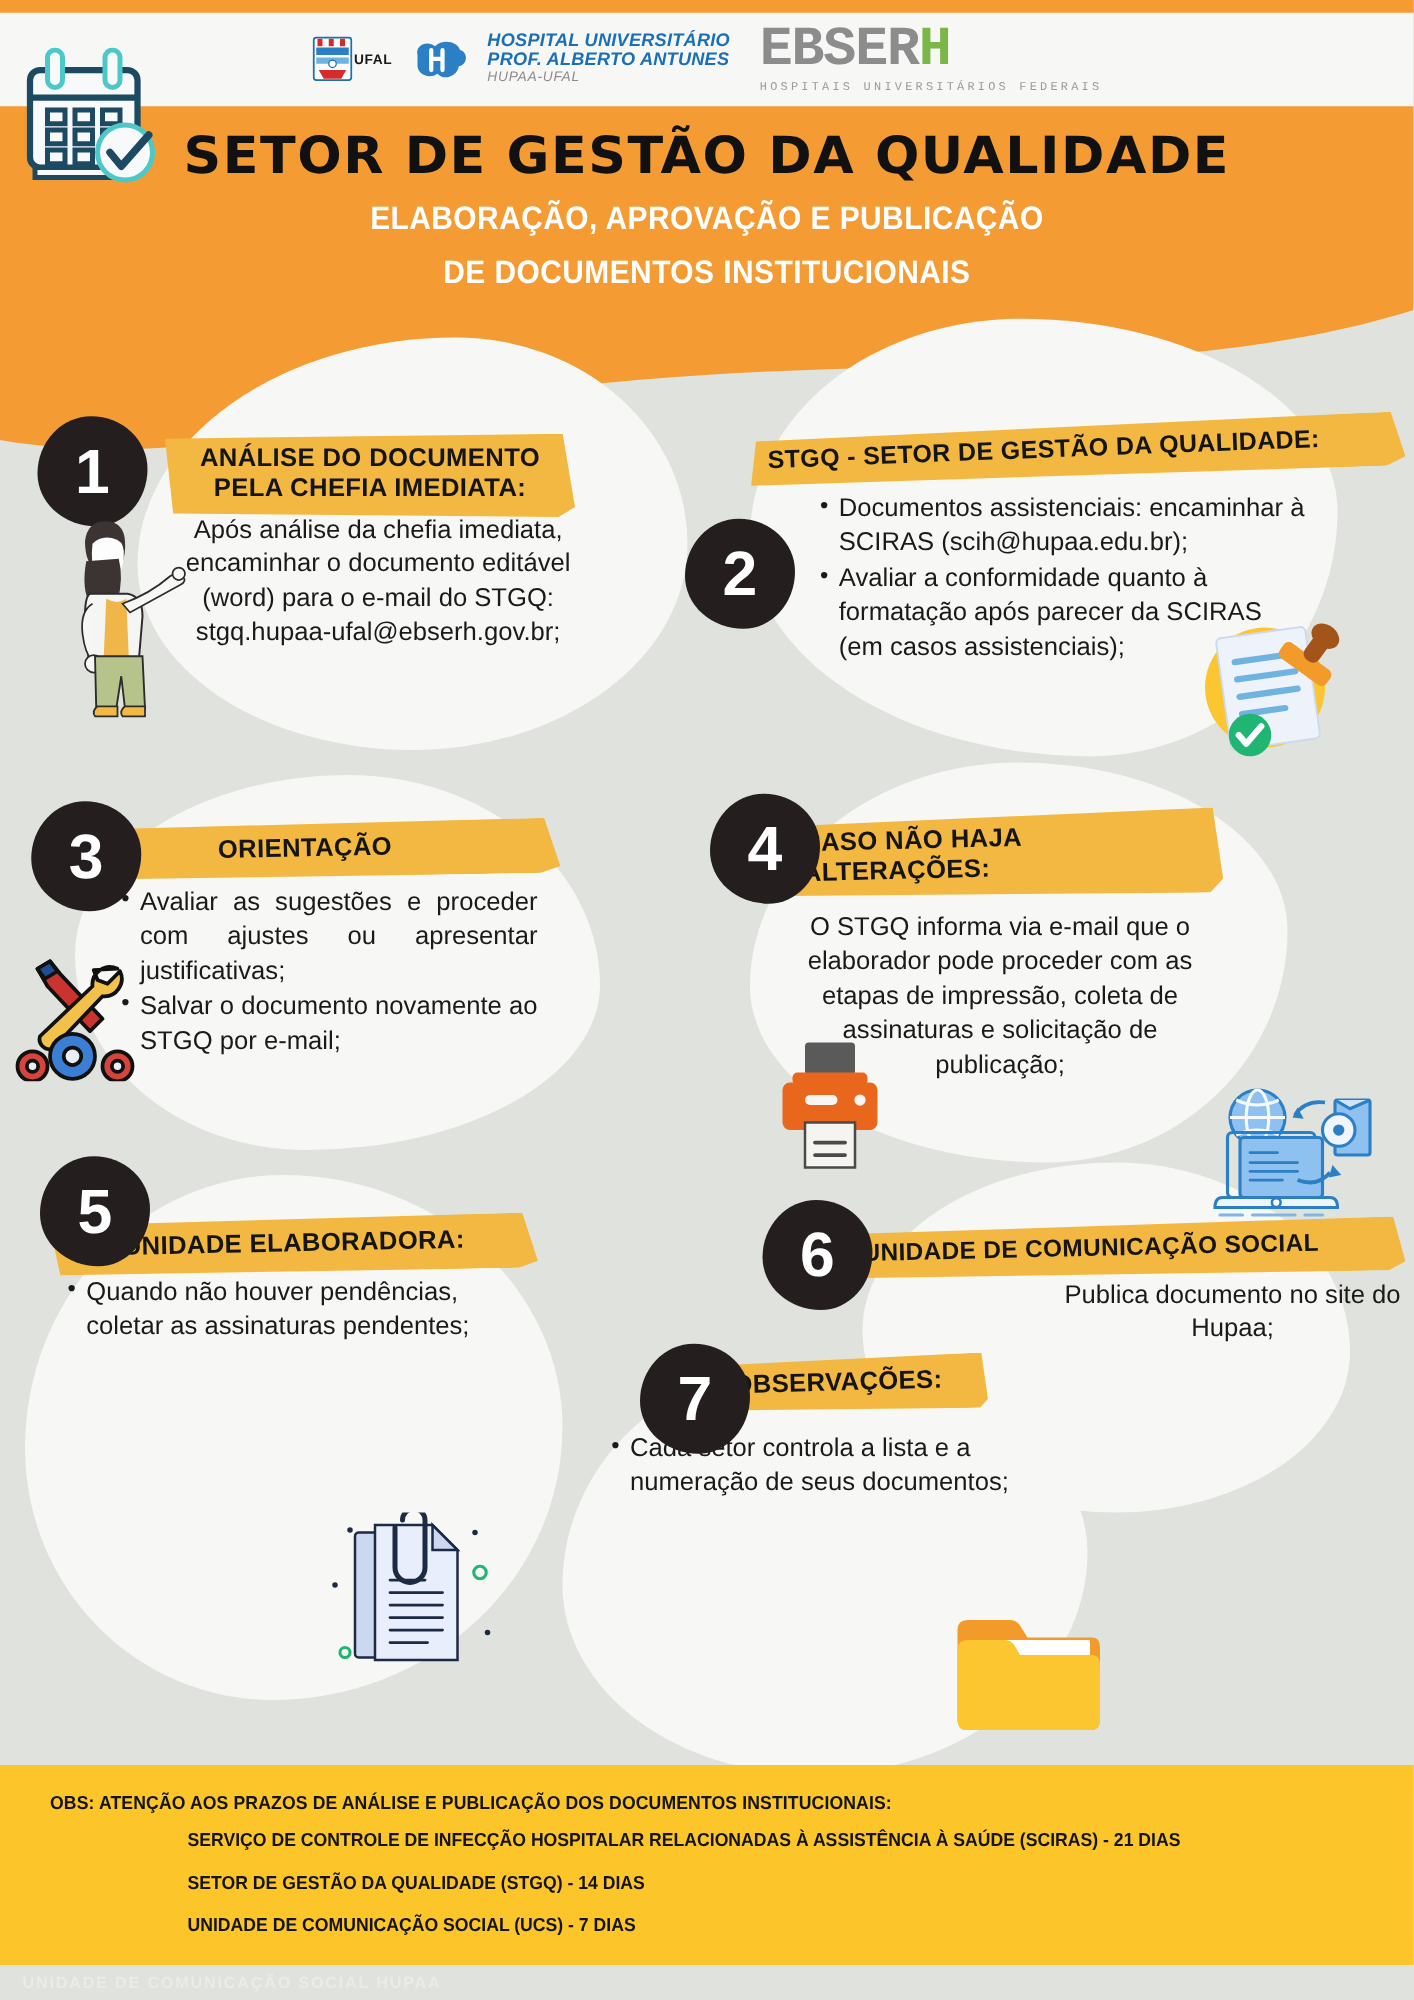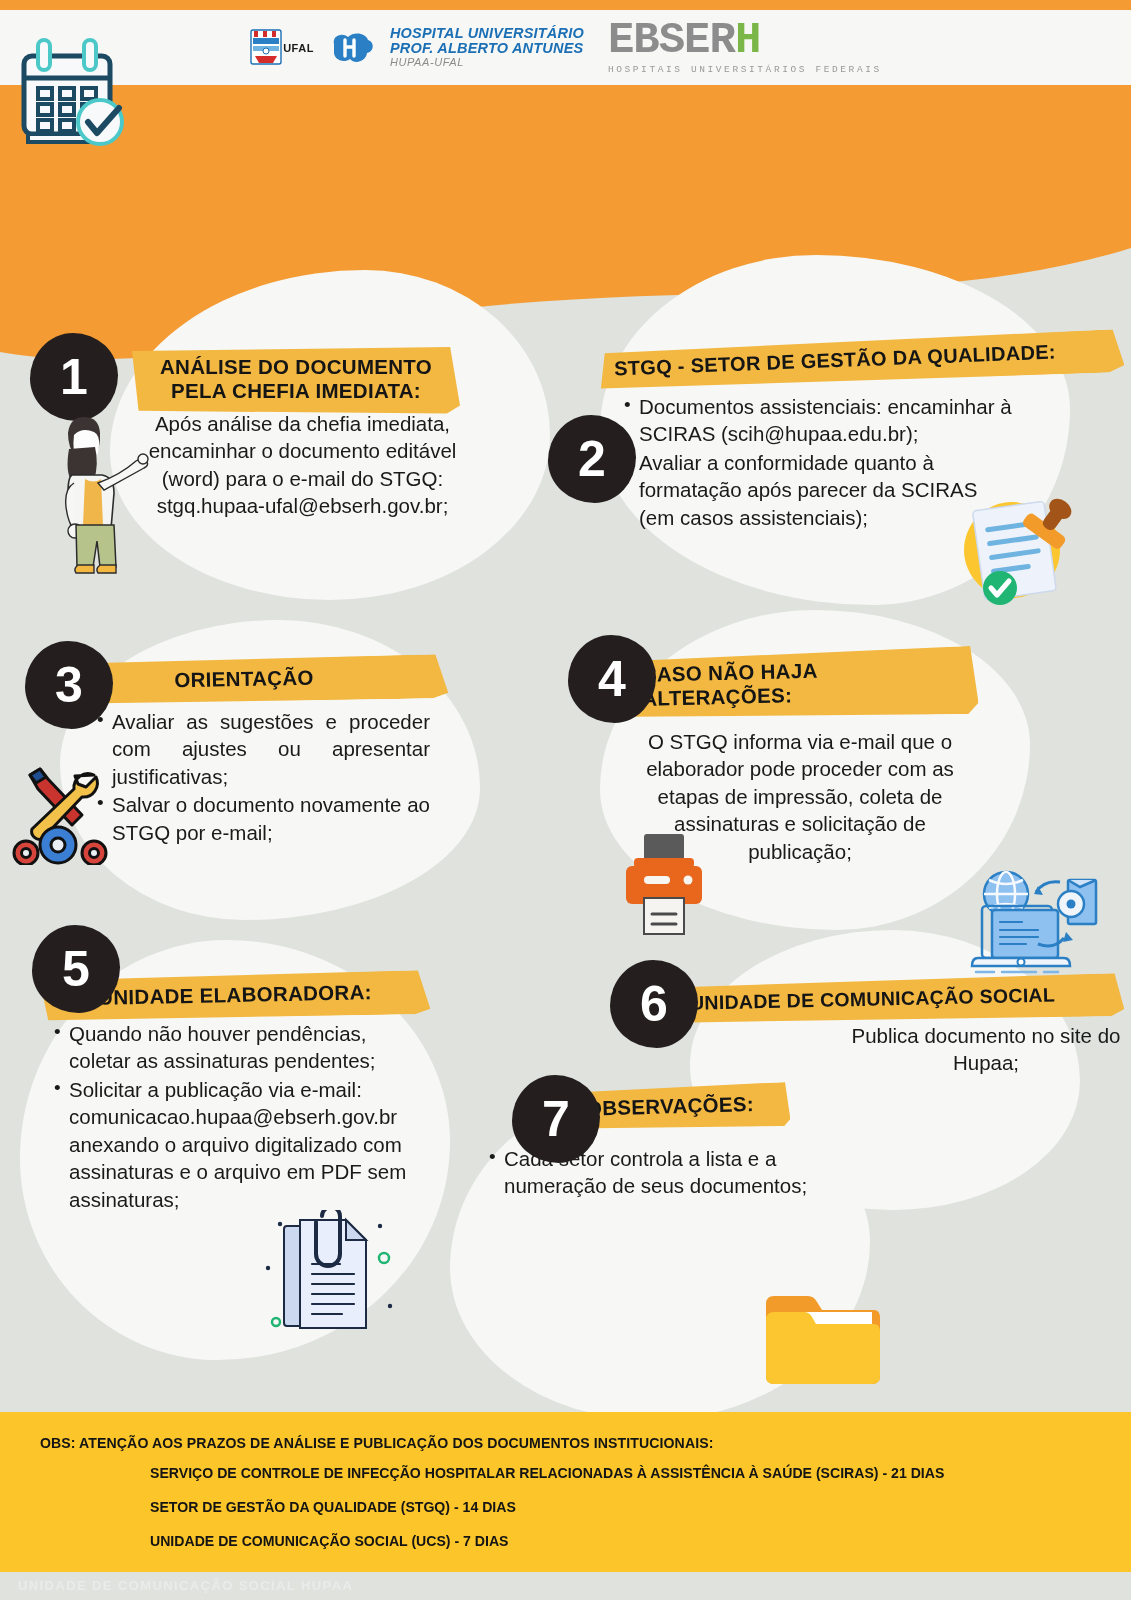--- a/index.html
+++ b/index.html
@@ -84,21 +84,21 @@
   .body-text li { position:relative; padding-left:17px; margin-bottom:1px; }
   .body-text li::before { content:"•"; position:absolute; left:2px; top:-1px; font-size:19px; }
 
   
   #s1 .badge { left:30px; top:333px; }
   #s1 .ribbon { left:132px; top:347px; width:328px; text-align:center; line-height:1.16; padding-top:8px; }
   #s1 .body-text { left:130px; top:410px; width:345px; text-align:center; }
 
   #s2 .badge { left:548px; top:415px; }
   #s2 .ribbon { left:600px; top:339px; width:524px; transform:rotate(-2.2deg); font-size:20px; padding-left:14px; }
-  #s2 .body-text { left:622px; top:393px; width:395px; }
+  #s2 .body-text { left:654px; top:393px; width:395px; }
 
   #s3 .badge { left:25px; top:641px; }
   #s3 .ribbon { left:40px; top:658px; width:408px; text-align:center; transform:rotate(-1.1deg); }
   #s3 .body-text { left:95px; top:708px; width:335px; text-align:justify; }
 
   #s4 .badge { left:568px; top:635px; }
   #s4 .ribbon { left:628px; top:650px; width:350px; transform:rotate(-1.4deg); padding-left:14px; }
   #s4 .body-text { left:620px; top:728px; width:360px; text-align:center; }
 
   #s5 .badge { left:32px; top:925px; }
@@ -194,20 +194,25 @@
       <div class="l2">PROF. ALBERTO ANTUNES</div>
       <div class="l3">HUPAA-UFAL</div>
     </div>
 
     <div class="ebserh">
       <div class="big"><span>EBSER</span><span class="grn">H</span></div>
       <div class="sub">HOSPITAIS UNIVERSITÁRIOS FEDERAIS</div>
     </div>
   </div>
 
+  <div class="header-titles">
+    <div class="title-main">SETOR DE GESTÃO DA QUALIDADE</div>
+    <div class="title-sub1">ELABORAÇÃO, APROVAÇÃO E PUBLICAÇÃO</div>
+    <div class="title-sub2">DE DOCUMENTOS INSTITUCIONAIS</div>
+  </div>
 
   <div class="step" id="s1">
     <div class="badge">1</div>
     <div class="ribbon r1">ANÁLISE DO DOCUMENTO PELA CHEFIA IMEDIATA:</div>
     <div class="body-text">Após análise da chefia imediata, encaminhar o documento editável (word) para o e-mail do STGQ: stgq.hupaa-ufal@ebserh.gov.br;</div>
   </div>
   <svg class="illus" id="person" width="120" height="190" viewBox="0 0 120 190">
     <path d="M30 28 q2 -16 16 -16 q15 0 16 16 q1 16 -6 22 l-18 1 q-8 -7 -8 -23z" fill="#3b3433"></path>
     <path d="M36 30 q8 -8 20 -3 q6 3 5 14 q-1 12 -6 16 l-16 1 q-5 -12 -3 -28z" fill="#fdfdfd"></path>
     <path d="M31 44 q-4 22 3 34 l22 -2 q5 -18 1 -34z" fill="#3b3433"></path>
@@ -296,21 +301,20 @@
         <path d="M34 92 h24"></path>
     </g>
   </svg>
 
   <div class="step" id="s5">
     <div class="badge">5</div>
     <div class="ribbon r1">UNIDADE ELABORADORA:</div>
     <div class="body-text">
       <ul>
         <li>Quando não houver pendências, coletar as assinaturas pendentes;</li>
-        <li>Solicitar a publicação via e-mail: comunicacao.hupaa@ebserh.gov.br anexando o arquivo digitalizado com assinaturas e o arquivo em PDF sem assinaturas;</li>
       </ul>
     </div>
   </div>
   <svg class="illus" id="paperclip" width="140" height="130" viewBox="0 0 140 130">
     <rect x="22" y="16" width="62" height="100" rx="3" fill="#ccd7f0" stroke="#1d2a44" stroke-width="2"></rect>
     <path d="M38 10 h46 l20 20 v88 h-66z" fill="#e8eefb" stroke="#1d2a44" stroke-width="2"></path>
     <path d="M84 10 v20 h20z" fill="#ccd7f0" stroke="#1d2a44" stroke-width="2"></path>
     <g stroke="#1d2a44" stroke-width="2.2" stroke-linecap="round">
       <path d="M50 54 h28"></path>
         <path d="M50 64 h42"></path>

